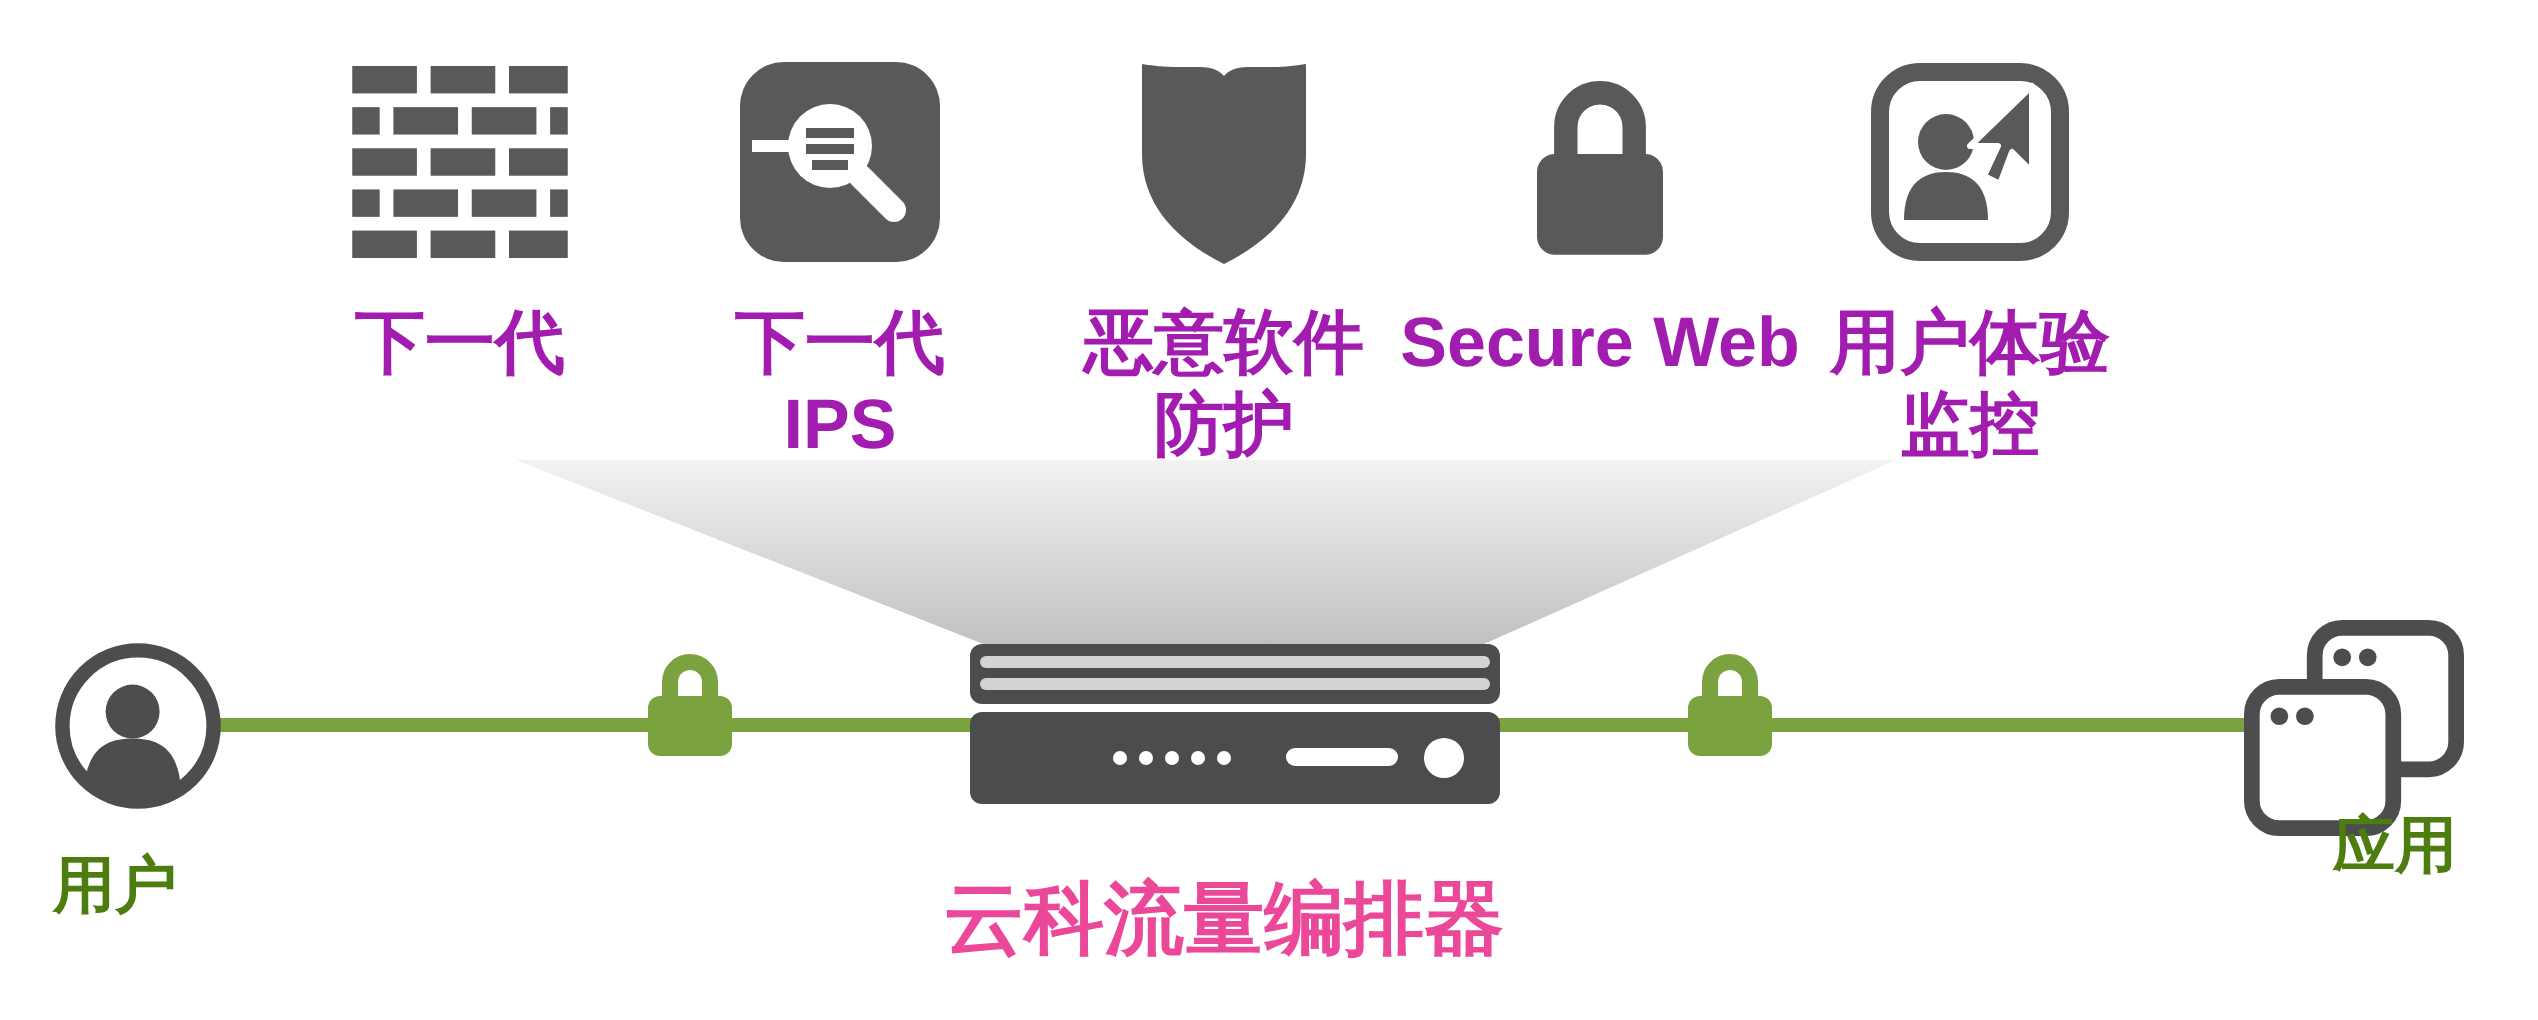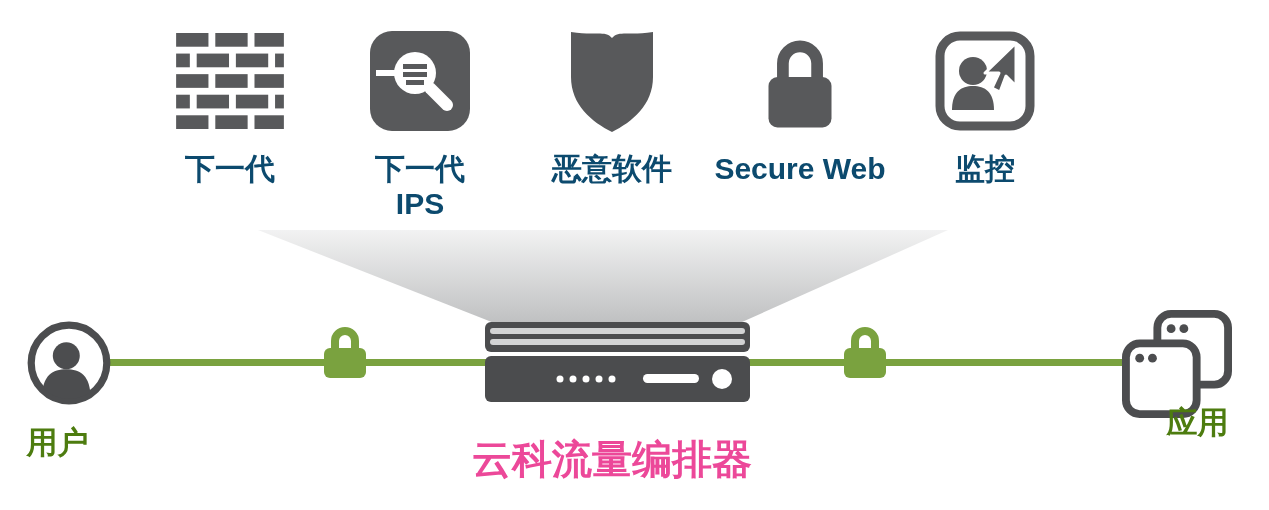--- a/index.html
+++ b/index.html
@@ -3,21 +3,21 @@
 <meta charset="utf-8">
 <style>
   * { box-sizing: border-box; }
   body { margin:0; background:#ffffff; }
   .canvas {
     position:relative; width:1269px; height:510px; background:#ffffff;
     font-family:"Liberation Sans","DejaVu Sans",sans-serif; overflow:hidden;
   }
   .service { position:absolute; top:22px; width:200px; display:flex; flex-direction:column; align-items:center; z-index:4; }
   .icon-box { height:118px; display:flex; align-items:center; justify-content:center; }
-  .svc-label { margin-top:12px; text-align:center; font-weight:bold; font-size:30px; color:#0c4a6e; line-height:1.16; }
+  .svc-label { margin-top:12px; text-align:center; font-weight:bold; font-size:35px; color:#a21caf; line-height:1.16; }
   .funnel {
     position:absolute; left:258px; top:230px; width:690px; height:94px; z-index:1;
     background:linear-gradient(to bottom, rgba(173,175,177,0.16), rgba(138,140,142,0.55));
     clip-path:polygon(0 0, 100% 0, 69.5% 100%, 34.6% 100%);
   }
   .flow-line { position:absolute; left:58px; top:359px; width:1134px; height:7px; background:#7aa23f; z-index:2; border-radius:3px; }
   .abs { position:absolute; }
   .node-label { position:absolute; text-align:center; font-weight:bold; font-size:31px; color:#4d7c0f; z-index:4; }
   .orchestrator-label { position:absolute; text-align:center; font-weight:bold; font-size:40px; color:#ec4899; z-index:4; }
   .z3 { z-index:3; }
@@ -79,20 +79,21 @@
   </div>
 
   <div class="service" style="left:512px;">
     <div class="icon-box">
       <svg width="100" height="112" viewBox="0 0 100 112">
         <path d="M50 13 C43 5 33 11 9 7 L9 52 C9 80 30 97 50 107 C70 97 91 80 91 52 L91 7 C67 11 57 5 50 13 Z" fill="#58595b"></path>
       </svg>
     </div>
     <div class="svc-label">
       <div>恶意软件</div>
+      <div>防护</div>
     </div>
   </div>
 
   <div class="service" style="left:700px;">
     <div class="icon-box">
       <svg width="90" height="99" viewBox="0 0 100 110">
         <path d="M31 54 V35 A19 19 0 0 1 69 35 V54" fill="none" stroke="#58595b" stroke-width="13"></path>
         <rect x="15" y="50" width="70" height="56" rx="10" fill="#58595b"></rect>
       </svg>
     </div>
@@ -104,20 +105,21 @@
   <div class="service" style="left:885px;">
     <div class="icon-box">
       <svg width="100" height="100" viewBox="0 0 100 100">
         <rect x="5" y="5" width="90" height="90" rx="20" fill="none" stroke="#58595b" stroke-width="9"></rect>
         <circle cx="38" cy="40" r="14" fill="#58595b"></circle>
         <path d="M17 79 C17 61 26 55 38 55 C50 55 59 61 59 79 Z" fill="#58595b"></path>
         <path d="M81 12 L81 55 L71 45 L65 61 L57 57 L64 42 L50 42 Z" fill="#58595b" stroke="#ffffff" stroke-width="3" stroke-linejoin="round"></path>
       </svg>
     </div>
     <div class="svc-label">
+      <div>用户体验</div>
       <div>监控</div>
     </div>
   </div>
 
   <div class="abs z3" style="left:24px; top:318px;">
     <svg width="90" height="90" viewBox="0 0 100 100">
       <defs>
           <clipPath id="uc">
             <circle cx="50" cy="50" r="40"></circle>
           </clipPath>

